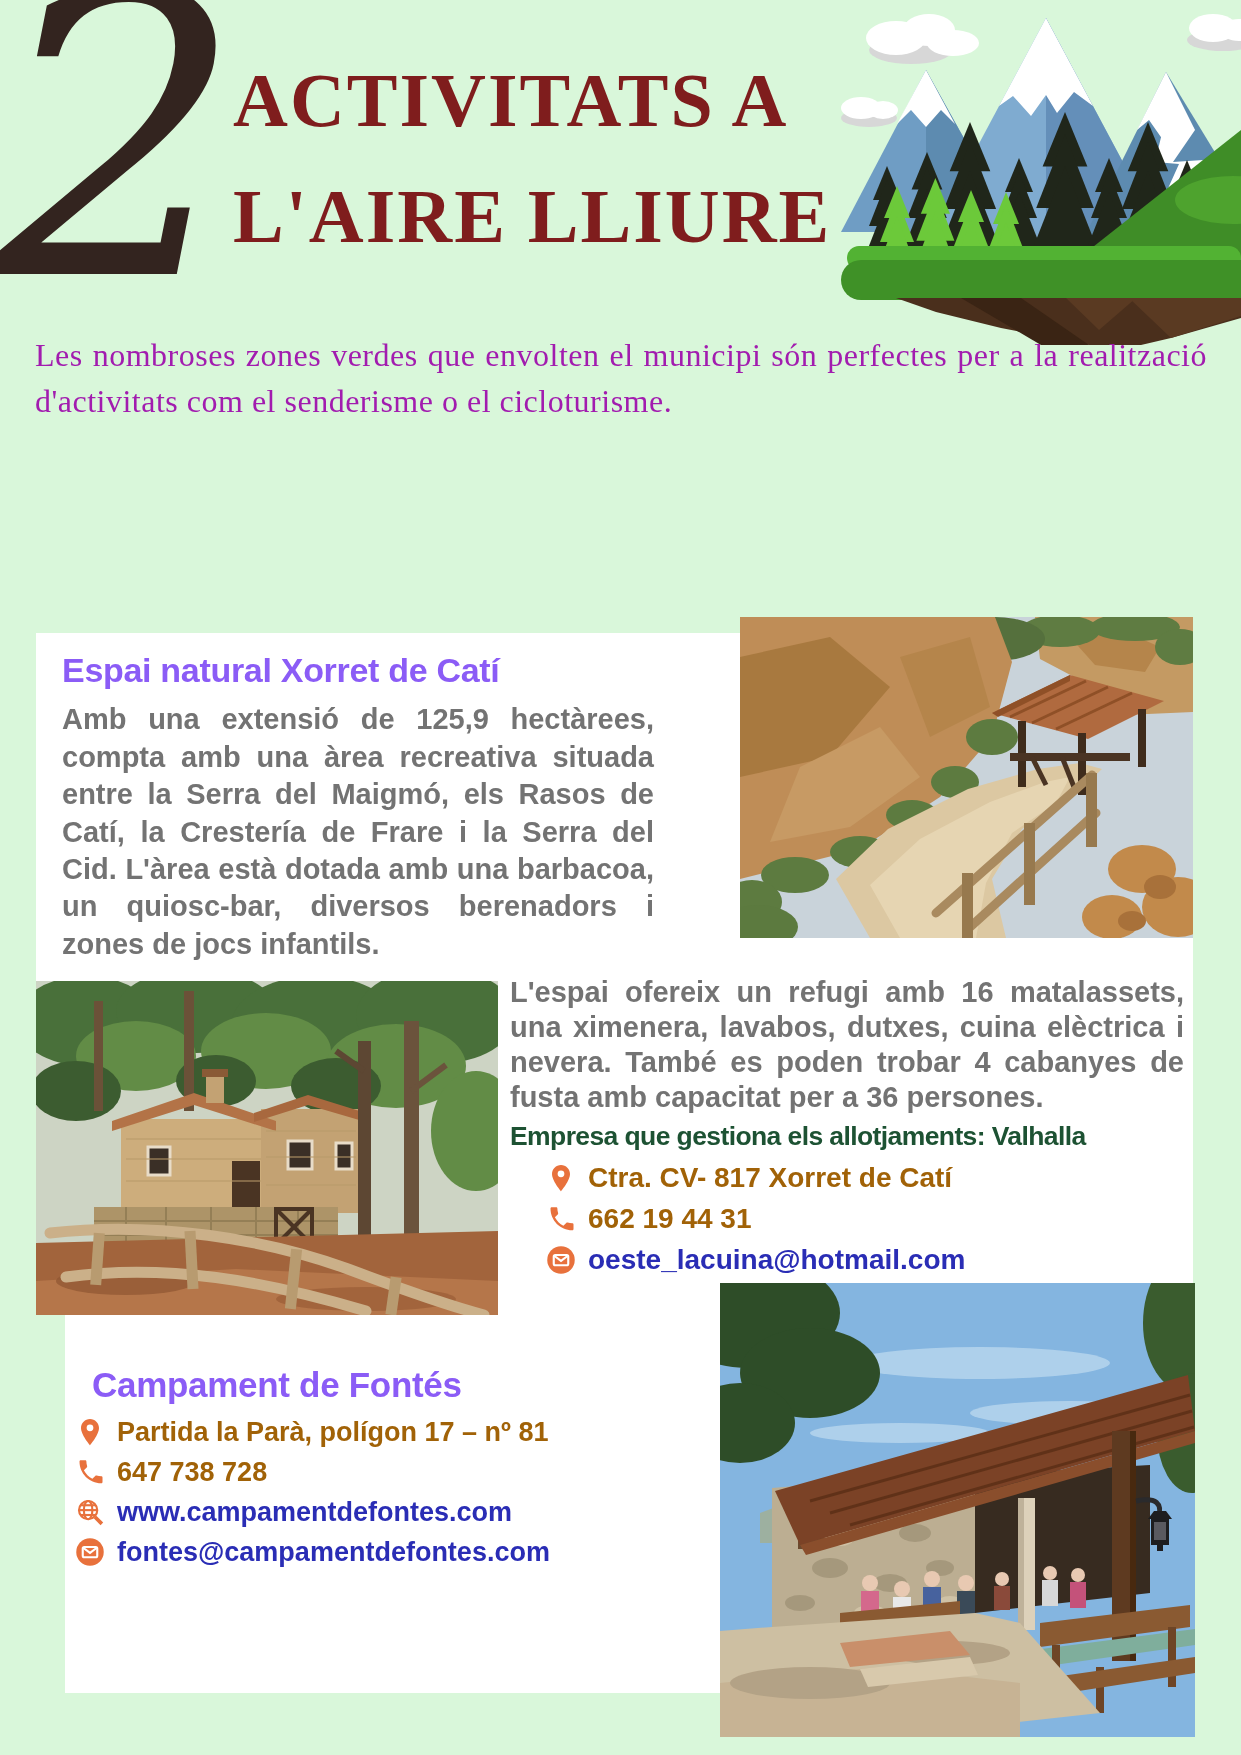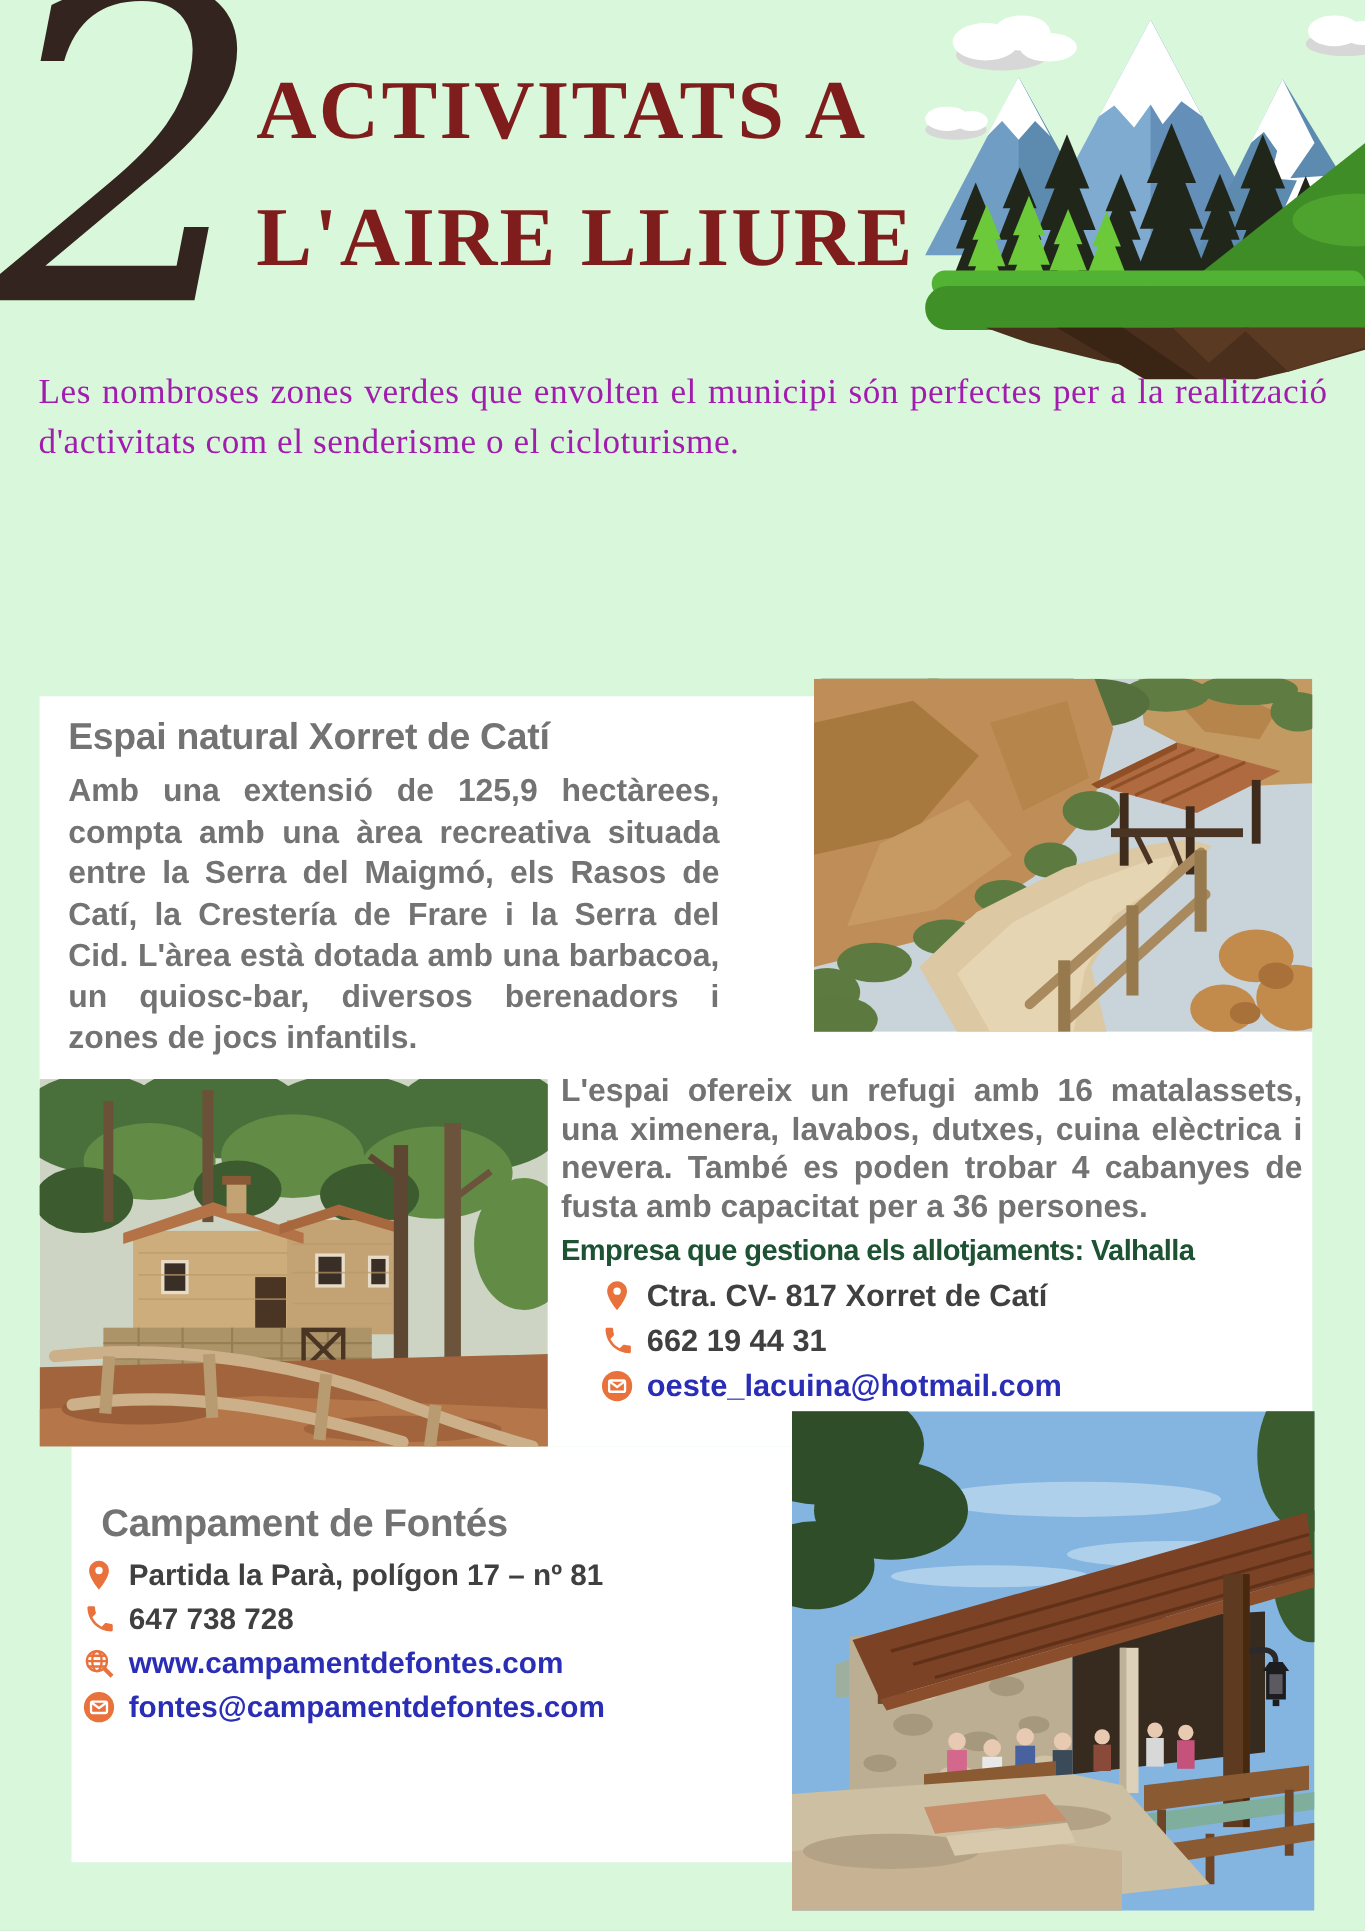--- a/index.html
+++ b/index.html
@@ -34,21 +34,21 @@
   .card{background:#ffffff;}
   #card-a{left:36px;top:633px;width:1157px;height:682px;}
   #card-b{left:65px;top:1315px;width:1128px;height:378px;}
   
   .photo{display:block;}
   #photo1{left:740px;top:617px;}
   #photo2{left:36px;top:981px;}
   #photo3{left:720px;top:1283px;}
   
   .sec-h{
-    color:#737373;font-weight:700;font-size:34px;line-height:1.1;
+    color:#8b5cf6;font-weight:700;font-size:34px;line-height:1.1;
     margin:0 0 12px 0;letter-spacing:-.3px;white-space:nowrap;
   }
   .sec-body{
     color:#737373;font-weight:700;text-align:justify;margin:0;
   }
   #sec1{left:62px;top:652px;width:592px;}
   #sec1 .sec-body{font-size:29px;line-height:1.29;}
   #sec2{left:510px;top:975px;width:674px;}
   #sec2 .sec-body{font-size:29px;line-height:1.21;}
   #sec3{left:92px;top:1366px;width:530px;}
@@ -58,21 +58,21 @@
     color:#1d5233;font-weight:700;font-size:26.5px;letter-spacing:-.6px;
     margin:6px 0 0 0;white-space:nowrap;
   }
   
   .contacts{margin-top:10px;}
   #sec2 .contacts{margin-left:36px;}
   #sec3 .contacts{margin-left:-17px;margin-top:12px;}
   .crow{display:flex;align-items:center;margin-bottom:9px;}
   .cicon{width:30px;height:30px;flex:0 0 30px;margin-right:12px;display:inline-block;}
   .cicon svg{width:100%;height:100%;display:block;}
-  .ctext{color:#404040;font-weight:700;font-size:28px;white-space:nowrap;}
+  .ctext{color:#a16207;font-weight:700;font-size:28px;white-space:nowrap;}
   #sec3 .ctext{font-size:27px;}
   .link{color:#2a2db5;}
 </style>
 </head>
 <body>
 
 <div id="page">
 
   <div id="numeral" class="abs">2</div>
 

